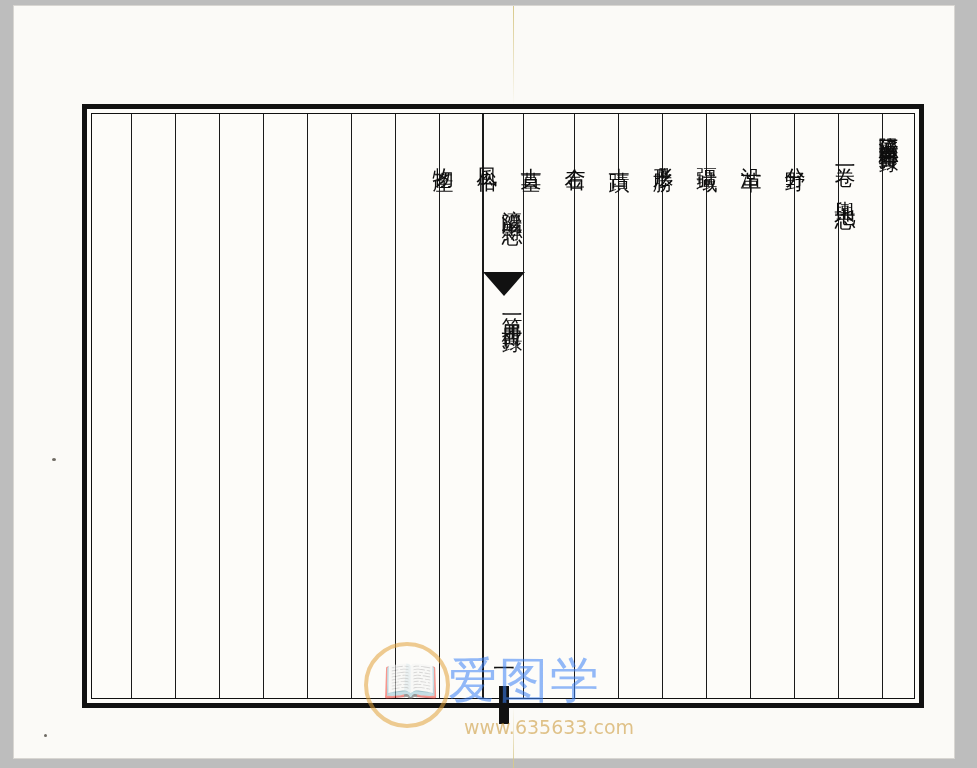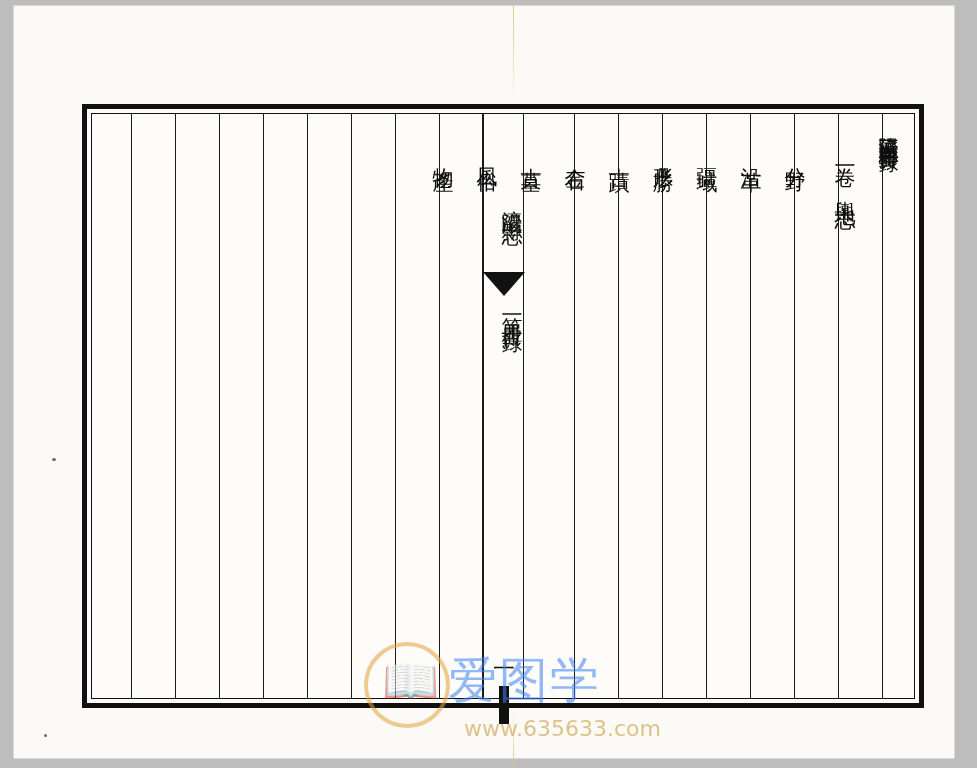--- a/index.html
+++ b/index.html
@@ -210,21 +210,21 @@
     position: absolute;
     left: 84px; top: 6px;
     font-size: 49px;
     color: #3b82f6;
     font-family: "DejaVu Serif", serif;
     letter-spacing: 2px;
   }
   .wm-url {
     position: absolute;
     left: 100px; top: 74px;
-    font-size: 22px;
+    font-size: 19px;
     color: #c9942f;
     font-family: "DejaVu Sans", sans-serif;
   }
 </style>
 </head>
 <body>
 
 <div id="page">
   <div id="paper">
 

